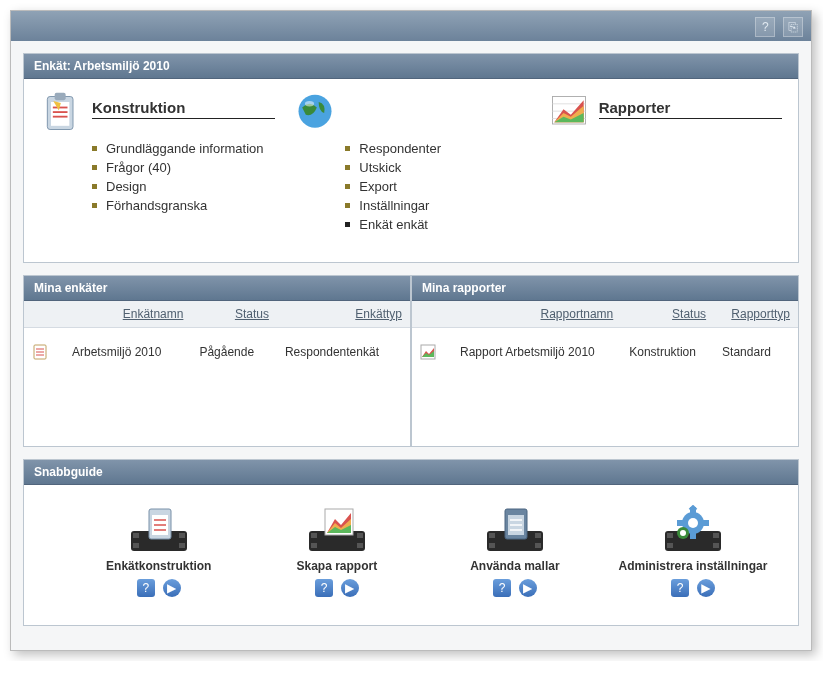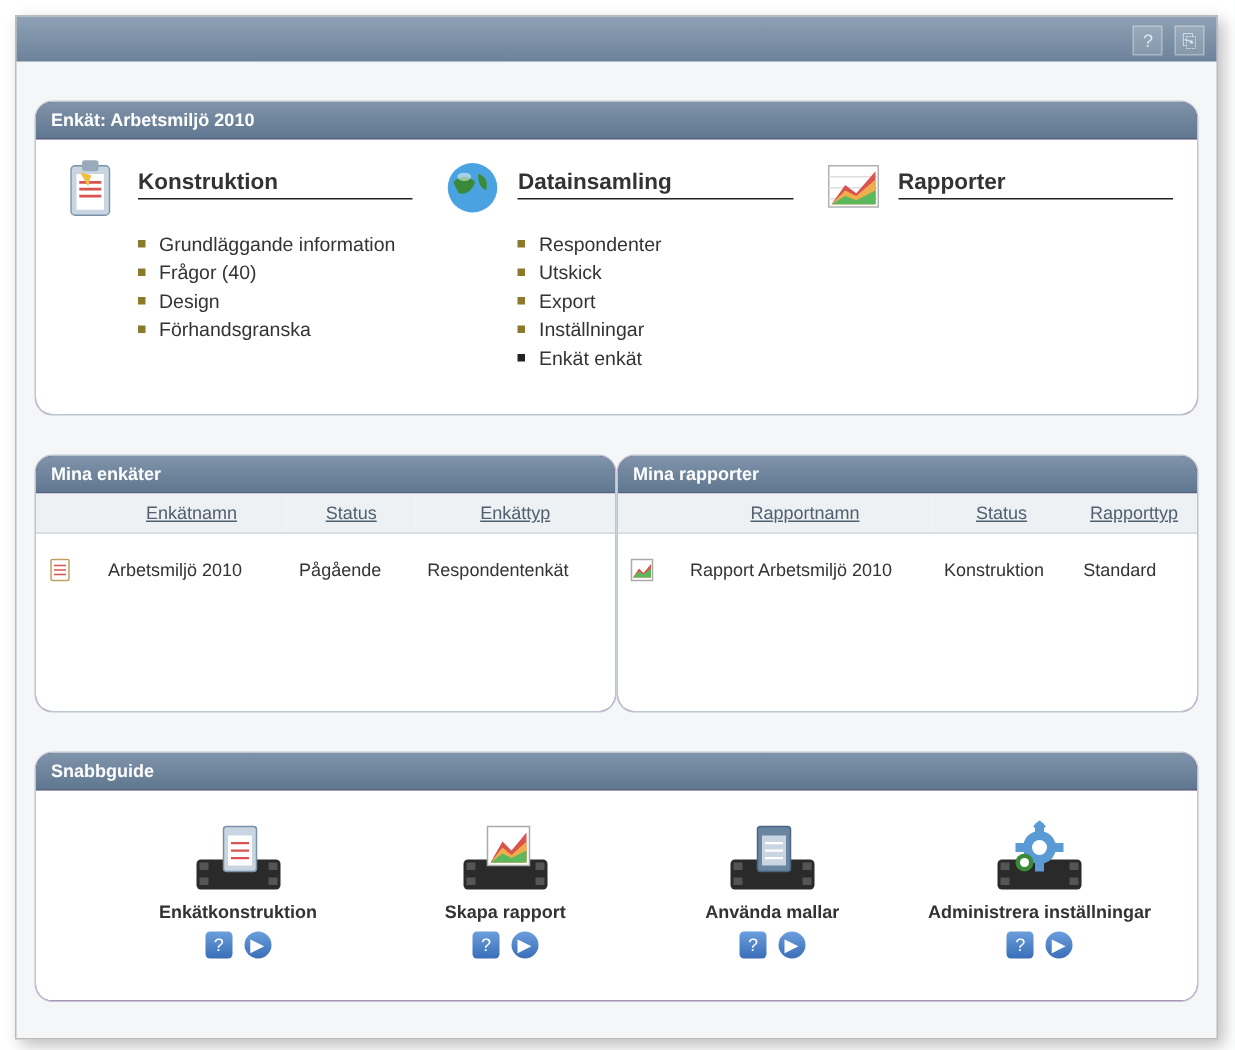--- a/index.html
+++ b/index.html
@@ -36,25 +36,24 @@
     text-align: center;
     line-height: 18px;
     cursor: pointer;
   }
   .content {
     padding: 12px;
   }
 
   .panel {
     border: 1px solid #bcc6d0;
-    border-radius: 12px;
-    background: #701a75;
+    border-radius: 0;
+    background: #86efac;
     margin-bottom: 12px;
     overflow: hidden;
-    margin-top: 14px;
   }
   .panel-header {
     background: linear-gradient(#8094aa, #5f7790);
     color: #fff;
     font-weight: bold;
     font-size: 12px;
     padding: 5px 10px;
     border-bottom: 1px solid #51657c;
   }
   .panel-body {
@@ -113,21 +112,21 @@
     gap: 0;
   }
   .two-panels .panel { flex: 1; }
 
   .tbl {
     width: 100%;
     border-collapse: collapse;
     font-size: 12px;
   }
   .tbl th {
-    text-align: center;
+    text-align: right;
     font-weight: normal;
     text-decoration: underline;
     color: #506070;
     background: #eef1f4;
     padding: 6px 8px;
     border-bottom: 1px solid #d5dbe2;
     cursor: pointer;
   }
   .tbl th:first-child { width: 24px; }
   .tbl td {
@@ -220,21 +219,20 @@
 
           <div class="col">
             <div class="section-hdr">
               <svg class="big-ico" viewBox="0 0 48 48">
                 <circle cx="24" cy="22" r="18" fill="#4aa3e0"></circle>
                 <ellipse cx="24" cy="22" rx="18" ry="18" fill="url(#g1)"></ellipse>
                 <path d="M10 18 Q18 10 26 18 Q22 28 14 26 Z" fill="#3a8a3a"></path>
                 <path d="M28 12 Q36 14 34 24 Q28 22 28 12 Z" fill="#3a8a3a"></path>
                 <ellipse cx="18" cy="14" rx="5" ry="3" fill="rgba(255,255,255,0.5)"></ellipse>
               </svg>
-              <h3>Datainsamling</h3>
             </div>
             <ul class="links">
               <li>Respondenter</li>
               <li>Utskick</li>
               <li>Export</li>
               <li>Inställningar</li>
               <li class="dark">Enkät enkät</li>
             </ul>
           </div>
 

